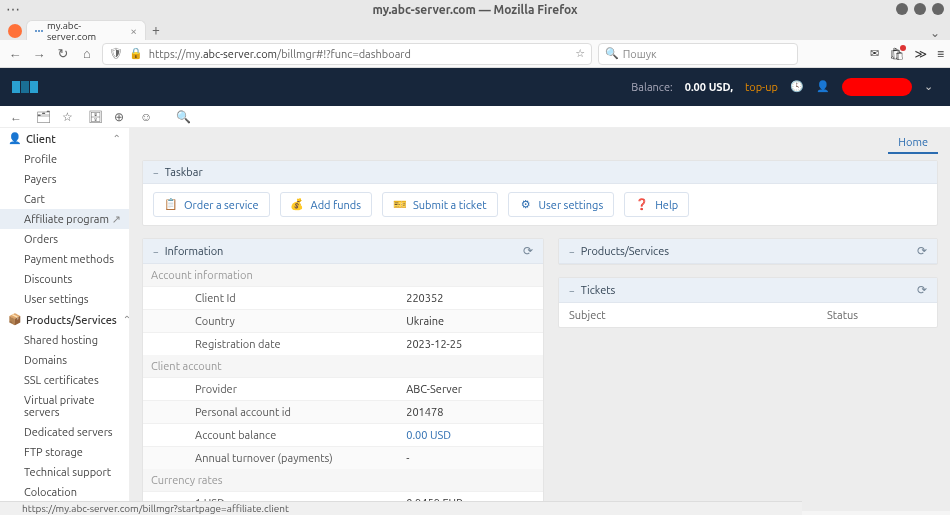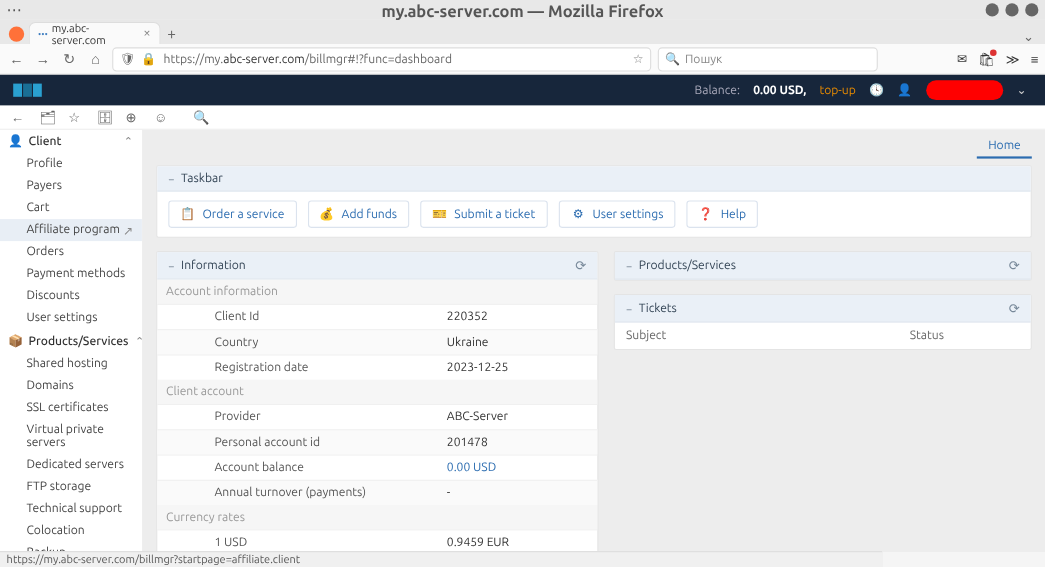--- a/index.html
+++ b/index.html
@@ -1,21 +1,21 @@
 <!DOCTYPE html>
 <html><head>
 <meta charset="utf-8">
 <style>
 * { margin: 0; padding: 0; box-sizing: border-box; }
 body { font-family: -apple-system, BlinkMacSystemFont, "Segoe UI", Ubuntu, sans-serif; font-size: 12px; background: #f5f5f5; color: #333; width: 950px; height: 515px; overflow: hidden; }
 
 
 .os-bar { height: 18px; background: #e8e8e8; display: flex; align-items: center; position: relative; }
 .os-dots { position: absolute; left: 6px; font-size: 14px; color: #555; line-height: 1; }
-.os-title { margin: 0 auto; font-size: 15px; color: #555; font-weight: bold; }
+.os-title { margin: 0 auto; font-size: 12px; color: #555; font-weight: bold; }
 .os-ctrl { position: absolute; right: 6px; display: flex; gap: 6px; }
 .os-ctrl span { width: 12px; height: 12px; border-radius: 50%; background: #666; display: inline-block; }
 
 
 .tab-strip { height: 22px; background: #e8e8e8; display: flex; align-items: flex-end; padding: 0 4px; }
 .browser-tab { background: #fafafa; border-radius: 6px 6px 0 0; height: 20px; width: 120px; display: flex; align-items: center; padding: 0 8px; font-size: 10px; gap: 4px; border: 1px solid #ddd; border-bottom: none; }
 .favicon-dots { display: flex; gap: 1px; }
 .favicon-dots i { width: 2px; height: 2px; border-radius: 50%; background: #3b7bbf; display: inline-block; }
 .tab-close { margin-left: auto; color: #888; font-size: 12px; }
 .tab-add { width: 20px; height: 20px; display: flex; align-items: center; justify-content: center; color: #666; font-size: 14px; }
@@ -27,21 +27,21 @@
 .url-bar { flex: 1; display: flex; align-items: center; gap: 6px; height: 22px; padding: 0 6px; background: #fff; border: 1px solid #ddd; border-radius: 4px; font-size: 11px; color: #666; max-width: 490px; }
 .url-text { flex: 1; }
 .url-text .host { color: #333; }
 .star-outline { color: #888; }
 .search-box { flex: 1; max-width: 200px; display: flex; align-items: center; gap: 4px; height: 22px; padding: 0 6px; border: 1px solid #ddd; border-radius: 4px; background: #fff; font-size: 11px; color: #888; }
 .tb-right { margin-left: auto; display: flex; gap: 10px; align-items: center; }
 .cart-badge { position: relative; }
 .cart-badge .dot { position: absolute; top: -2px; right: -2px; width: 6px; height: 6px; background: #d33; border-radius: 50%; }
 
 
-.app-header { height: 28px; background: #17263b; display: flex; align-items: center; padding: 0 12px; color: #aab; font-size: 11px; }
+.app-header { height: 38px; background: #17263b; display: flex; align-items: center; padding: 0 12px; color: #aab; font-size: 11px; }
 .logo { display: flex; align-items: center; gap: 2px; }
 .logo-shape { display: flex; gap: 1px; }
 .logo-shape i { width: 8px; height: 12px; background: #2aa0d0; display: inline-block; }
 .logo-shape i:nth-child(2) { background: #1a6f95; }
 .logo-shape i:nth-child(3) { background: #2aa0d0; }
 .hdr-right { margin-left: auto; display: flex; align-items: center; gap: 12px; }
 .balance-val { color: #fff; font-weight: bold; }
 .topup { color: #e88b00; }
 .user-pill { width: 70px; height: 18px; background: #f00; border-radius: 9px; }
 .hdr-icon { width: 14px; height: 14px; color: #ccc; }
@@ -88,21 +88,21 @@
 .info-val.link { color: #2b6cb0; }
 
 .table-head { display: flex; padding: 6px 10px; font-size: 11px; color: #666; }
 .th-name { flex: 1; }
 .th-exp { flex: 1; }
 .th-renew { flex: 0 0 60px; }
 .th-subject { flex: 1; }
 .th-status { flex: 0 0 100px; }
 
 
-.status-bar { height: 14px; background: #f0f0f0; font-size: 10px; color: #555; padding: 1px 6px; border-top: 1px solid #ddd; position: fixed; bottom: 0; left: 0; right: 0; width: 802px; }
+.status-bar { height: 14px; background: #f0f0f0; font-size: 10px; color: #555; padding: 1px 22px; border-top: 1px solid #ddd; position: fixed; bottom: 0; left: 0; right: 0; width: 802px; }
 </style>
 </head>
 <body>
 
 <div class="os-bar">
   <div class="os-dots">⋯</div>
   <div class="os-title">my.abc-server.com — Mozilla Firefox</div>
   <div class="os-ctrl">
     <span></span>
     <span></span>

